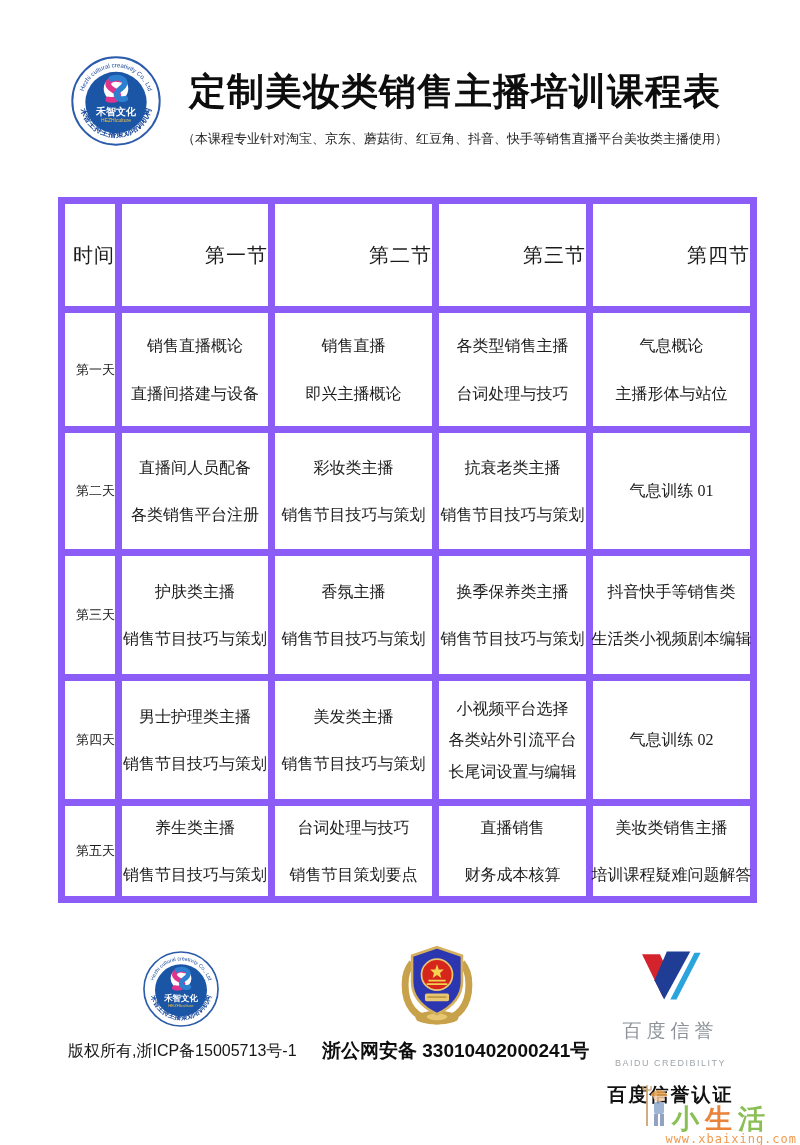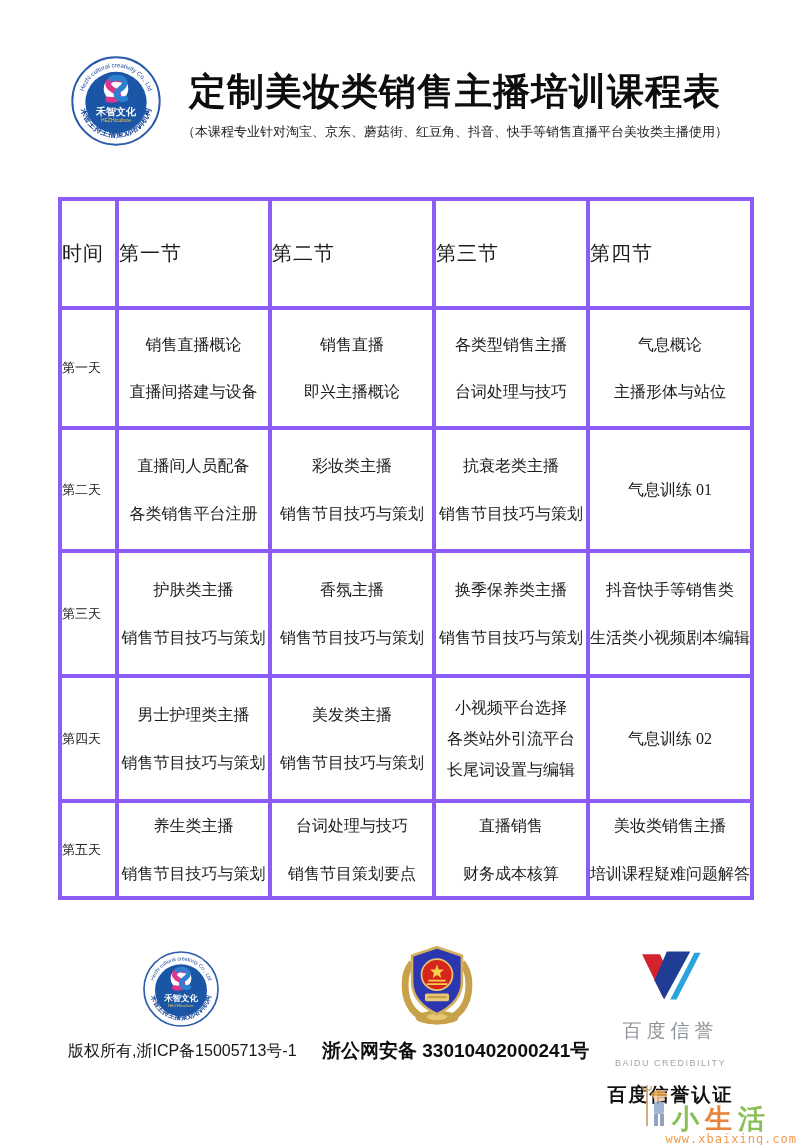--- a/index.html
+++ b/index.html
@@ -10,30 +10,30 @@
   .abs{position:absolute;}
 
   
   #brand-logo{left:70px;top:55px;width:92px;height:92px;}
   #title-block{left:180px;top:72px;width:550px;text-align:center;}
   #page-title{
     font-size:37px;font-weight:bold;letter-spacing:1px;line-height:1.1;
     color:#0d0d0d;margin:0;white-space:nowrap;
   }
   #page-subtitle{
-    margin-top:10px;font-size:13px;color:#222;letter-spacing:0;white-space:nowrap;
+    margin-top:17px;font-size:13px;color:#222;letter-spacing:0;white-space:nowrap;
   }
 
   
   #course-table{
     position:absolute;left:58px;top:197px;width:692px;
     border-collapse:collapse;table-layout:fixed;
   }
   #course-table th,#course-table td{
-    border:4px solid #8b5cf6;padding:0;vertical-align:middle;text-align:left;
+    border:7px solid #8b5cf6;padding:0;vertical-align:middle;text-align:right;
     font-weight:normal;color:#1b1b1b;
   }
   #course-table thead tr{height:109px;}
   #course-table tbody tr:nth-child(1){height:120px;}
   #course-table tbody tr:nth-child(2){height:123px;}
   #course-table tbody tr:nth-child(3){height:125px;}
   #course-table tbody tr:nth-child(4){height:125px;}
   #course-table tbody tr:nth-child(5){height:97px;}
   #course-table thead th{font-size:20px;letter-spacing:1px;}
   .row-label{font-size:13px;}

